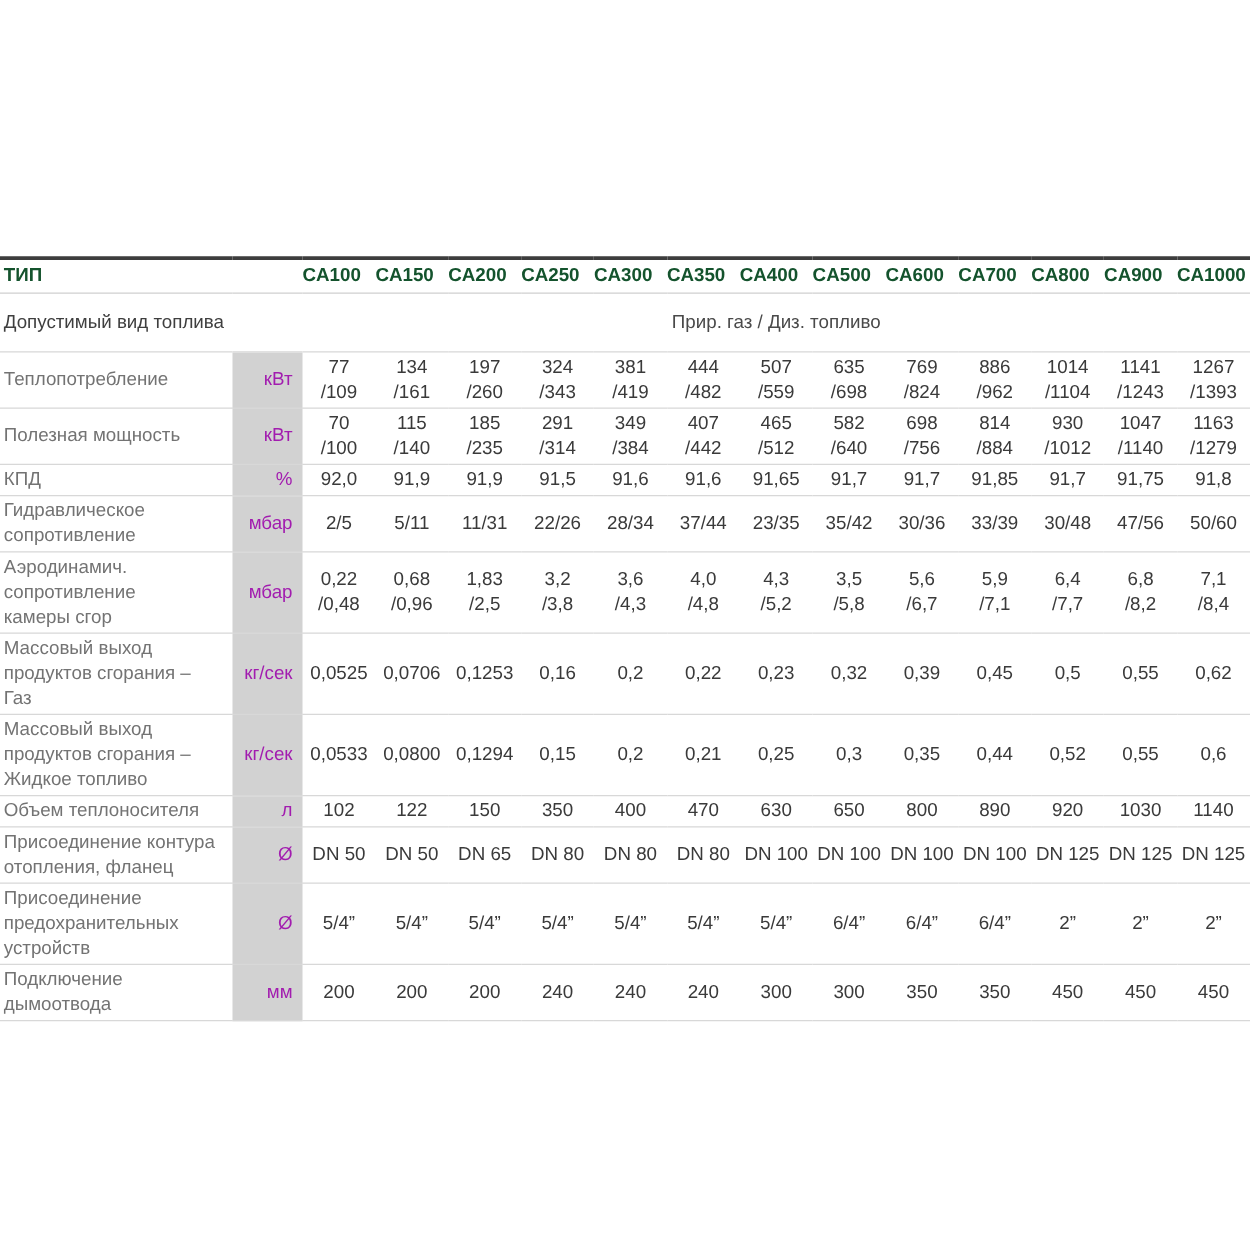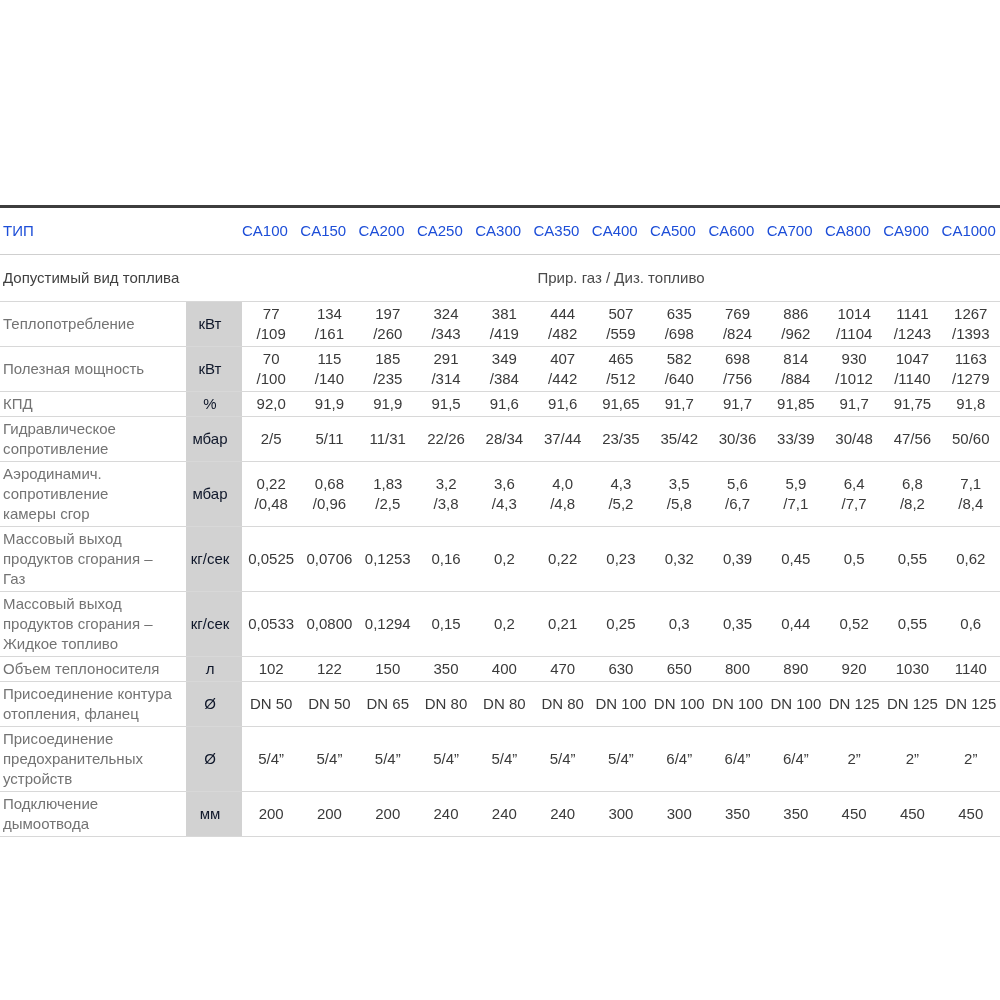--- a/index.html
+++ b/index.html
@@ -23,23 +23,23 @@
     width: 1000px;
     border-collapse: collapse;
     table-layout: fixed;
     font-size: 15px;
     line-height: 20px;
   }
   
   tr.header-row th {
     border-top: 3px solid #3d3d3d;
     border-bottom: 1px solid #cfcfcf;
-    font-weight: normal;
-    color: #1d4ed8;
-    padding: 13px 0;
+    font-weight: bold;
+    color: #14532d;
+    padding: 3px 0;
     height: 20px;
     vertical-align: middle;
     white-space: nowrap;
   }
   tr.header-row th.tip {
     text-align: left;
     padding-left: 3px;
     font-size: 15px;
   }
   tr.header-row th.colh {
@@ -68,23 +68,23 @@
     vertical-align: middle;
     white-space: pre-line;
   }
   td.rlabel {
     text-align: left;
     padding-left: 3px !important;
     color: #737373;
   }
   td.runit {
     background: #d2d2d2;
-    text-align: center;
+    text-align: right;
     padding-right: 8px !important;
-    color: #0f172a;
+    color: #a21caf;
   }
   td.rval {
     text-align: center;
     color: #3a3a3a;
   }
 </style>
 </head>
 <body>
 
 <div id="canvas">

